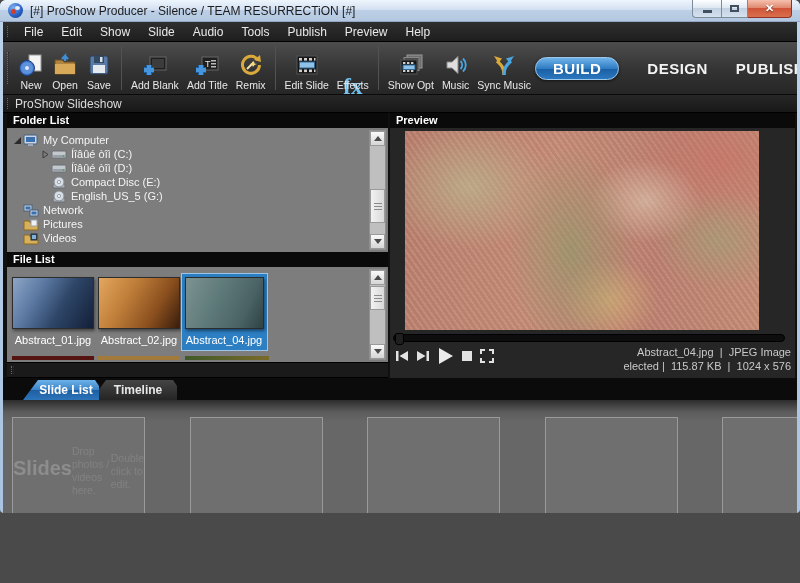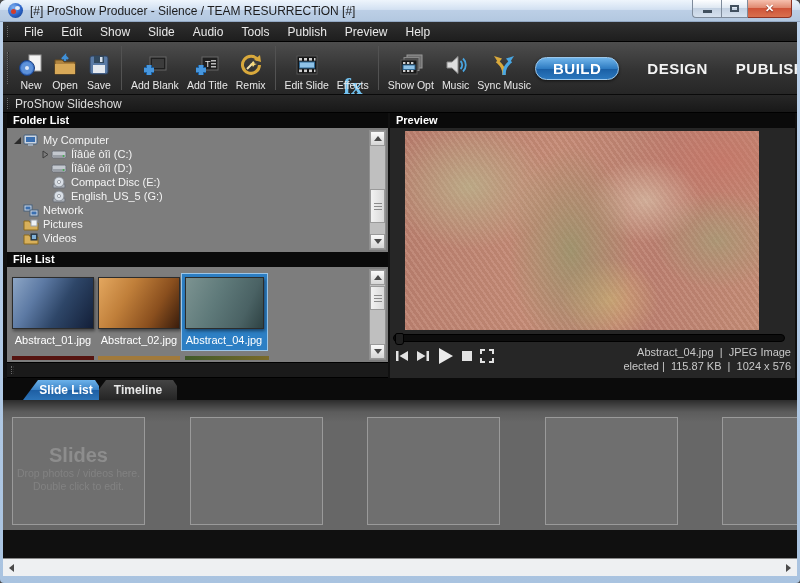--- a/index.html
+++ b/index.html
@@ -1,17 +1,17 @@
 <!DOCTYPE html>
 <html><head>
 <meta charset="utf-8">
 <style>
   * { margin:0; padding:0; box-sizing:border-box; }
   body { background:#4a4a4a; font-family:"Liberation Sans", sans-serif; }
-  .window { position:relative; width:800px; height:583px; background:linear-gradient(#bdd3ec,#a9c3e0);
+  .window { position:relative; width:800px; height:513px; background:linear-gradient(#bdd3ec,#a9c3e0);
             border-radius:6px 6px 4px 4px; overflow:hidden; box-shadow:0 0 0 1px #5f7globe;padding-left:28px; }
   
   .titlebar { position:absolute; left:0; top:0; width:800px; height:22px;
               background:linear-gradient(#eef5fc, #d3e1f2 45%, #bccfe6 50%, #b3c8e0);
               border-bottom:1px solid #93a8c4; display:flex; align-items:center; }
   .app-icon { width:15px; height:15px; margin-left:8px; border-radius:50%;
               background:radial-gradient(circle at 35% 30%, #7fb0f0, #2b63c8 55%, #123a7e);
               position:relative; flex:0 0 auto; }
   .app-icon::before { content:""; position:absolute; left:3px; top:6px; width:5px; height:5px;
               border-radius:50%; background:#d23c2a; }
@@ -114,21 +114,21 @@
   .tab { position:absolute; bottom:0; height:20px; display:flex; align-items:center; justify-content:center;
          font-size:12px; font-weight:bold; color:#e8e8e8;
          clip-path:polygon(15px 0, calc(100% - 4px) 0, 100% 6px, 100% 100%, 0 100%);margin-top:16px; }
   .tab.inactive { left:88px; width:86px; background:linear-gradient(#444,#252525); padding-left:8px; }
   .tab.active { left:20px; width:76px; background:linear-gradient(#6cb2ea,#3a82c6 50%,#1e5fa4 52%,#2d74b8);
                 color:#fff; padding-left:10px; z-index:2; }
   
   .slides { position:absolute; left:0; top:378px; width:794px; height:130px; overflow:hidden;
             background:linear-gradient(#2c2c2c, #5c5c5c 12px, #676767 22px, #676767); }
   .slidebox { position:absolute; top:17px; width:133px; height:108px; background:#6f6f6f; border:1px solid #9a9a9a;
-              display:flex; flex-direction:column; align-items:center; justify-content:center; }
+              display:flex; align-items:center; justify-content:center; }
   .ph-title { font-size:20px; font-weight:bold; color:#8d8d8d; margin-top:-6px; }
   .ph-line { font-size:10.5px; color:#828282; line-height:13px; }
   
   .soundtrack { position:absolute; left:0; top:508px; width:794px; height:28px;
                 background:linear-gradient(#6b6b6b,#575757); border-top:1px solid #3d3d3d;
                 display:flex; align-items:center; }
   .st-label { font-size:17px; font-weight:bold; color:#8f8f8f; margin-left:12px; }
   .st-hint { font-size:11px; color:#a2a2a2; margin-left:12px; margin-top:3px; white-space:pre; }
   
   .hscroll { position:absolute; left:0; top:536px; width:794px; height:18px; background:#eef0f2; border-top:1px solid #8a8a8a; }

